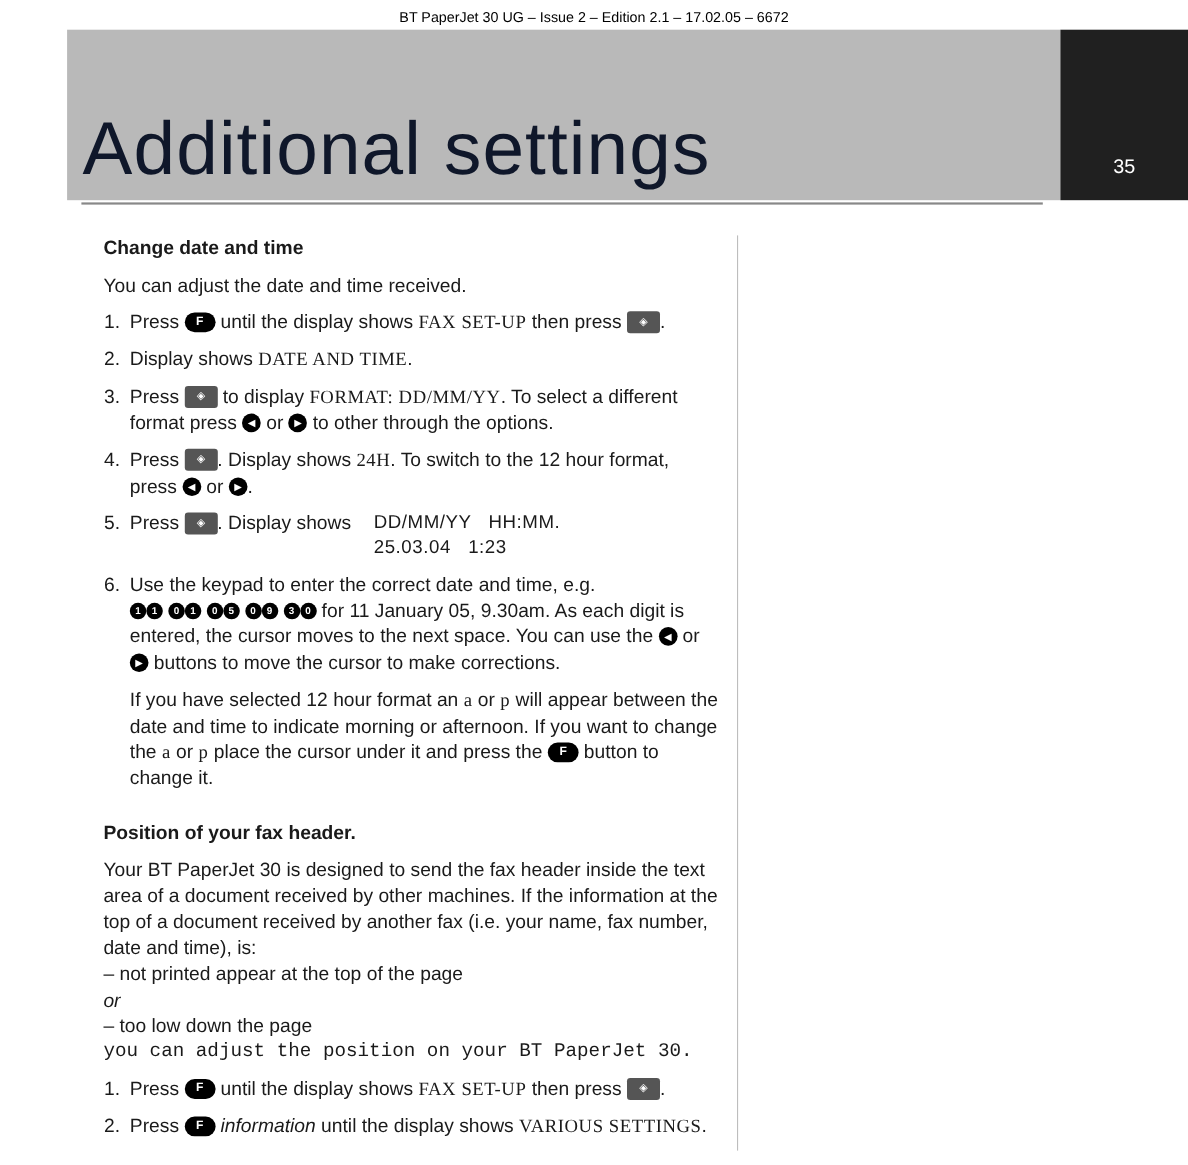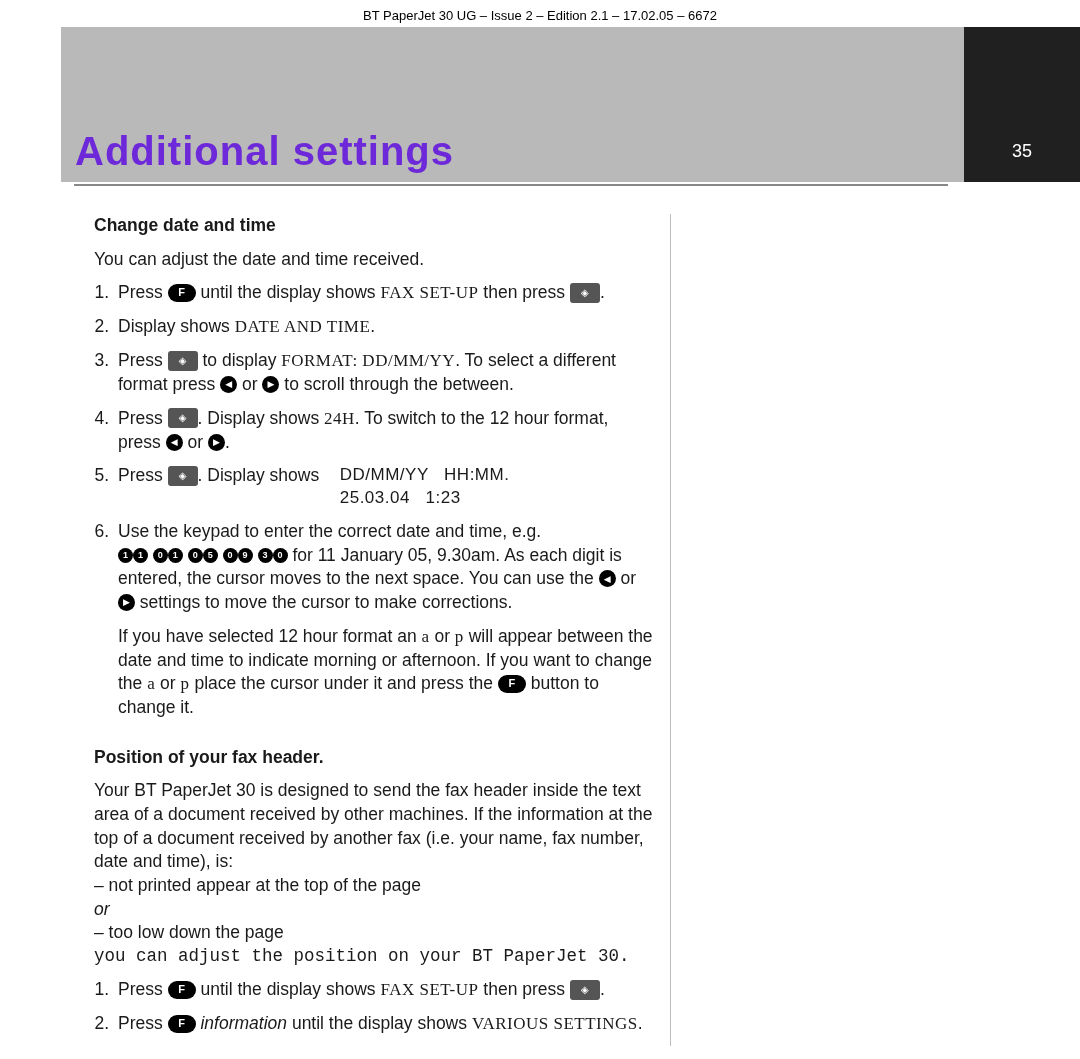--- a/index.html
+++ b/index.html
@@ -28,23 +28,23 @@
   }
   .banner-main {
     flex: 1;
     background: #b9b9b9;
     display: flex;
     align-items: flex-end;
     padding-left: 14px;
     padding-bottom: 8px;
   }
   .banner-title {
-    font-size: 40px;
-    font-weight: 700;
-    color: #6d28d9;
+    font-size: 68px;
+    font-weight: 400;
+    color: #0f172a;
     letter-spacing: 1px;
   }
   .banner-right {
     flex: 0 0 116px;
     background: #202020;
     color: #fff;
     display: flex;
     align-items: flex-end;
     justify-content: center;
     padding-bottom: 20px;
@@ -177,38 +177,38 @@
     <div class="para">You can adjust the date and time received.</div>
 
     <ol class="steps">
       <li>
         <span>Press </span><span class="btn-f">F</span><span> until the display shows </span><span class="lcd">FAX SET-UP</span><span> then press </span><span class="btn-start"></span><span>.</span>
       </li>
       <li>
         <span>Display shows </span><span class="lcd">DATE AND TIME</span><span>.</span>
       </li>
       <li>
-        <span>Press </span><span class="btn-start"></span><span> to display </span><span class="lcd">FORMAT: DD/MM/YY</span><span>. To select a different format press </span><span class="btn-left"></span><span> or </span><span class="btn-right"></span><span> to scroll through the between.</span>
+        <span>Press </span><span class="btn-start"></span><span> to display </span><span class="lcd">FORMAT: DD/MM/YY</span><span>. To select a different format press </span><span class="btn-left"></span><span> or </span><span class="btn-right"></span><span> to other through the options.</span>
       </li>
       <li>
         <span>Press </span><span class="btn-start"></span><span>. Display shows </span><span class="lcd">24H</span><span>. To switch to the 12 hour format, press </span><span class="btn-left"></span><span> or </span><span class="btn-right"></span><span>.</span>
       </li>
       <li>
         <span>Press </span><span class="btn-start"></span><span>. Display shows</span>
         <span class="disp-block" style="display:inline-block; vertical-align:top;">   DD/MM/YY   HH:MM.
    25.03.04   1:23</span>
       </li>
       <li>
         <span>Use the keypad to enter the correct date and time, e.g. </span><span class="num-group">
           <span class="btn-num">1</span><span class="btn-num">1</span>
           <span class="btn-num">0</span><span class="btn-num">1</span>
           <span class="btn-num">0</span><span class="btn-num">5</span>
           <span class="btn-num">0</span><span class="btn-num">9</span>
           <span class="btn-num">3</span><span class="btn-num">0</span>
-        </span><span> for 11 January 05, 9.30am. As each digit is entered, the cursor moves to the next space. You can use the </span><span class="btn-left"></span><span> or </span><span class="btn-right"></span><span> settings to move the cursor to make corrections.</span>
+        </span><span> for 11 January 05, 9.30am. As each digit is entered, the cursor moves to the next space. You can use the </span><span class="btn-left"></span><span> or </span><span class="btn-right"></span><span> buttons to move the cursor to make corrections.</span>
         <div class="step6-extra">
           <span>If you have selected 12 hour format an </span><span class="lcd">a</span><span> or </span><span class="lcd">p</span><span> will appear between the date and time to indicate morning or afternoon. If you want to change the </span><span class="lcd">a</span><span> or </span><span class="lcd">p</span><span> place the cursor under it and press the </span><span class="btn-f">F</span><span> button to change it.</span>
         </div>
       </li>
     </ol>
 
     <div class="section2">
       <div class="section-head">Position of your fax header.</div>
       <div>
         <div>Your BT PaperJet 30 is designed to send the fax header inside the text area of a document received by other machines. If the information at the top of a document received by another fax (i.e. your name, fax number, date and time), is:</div>

